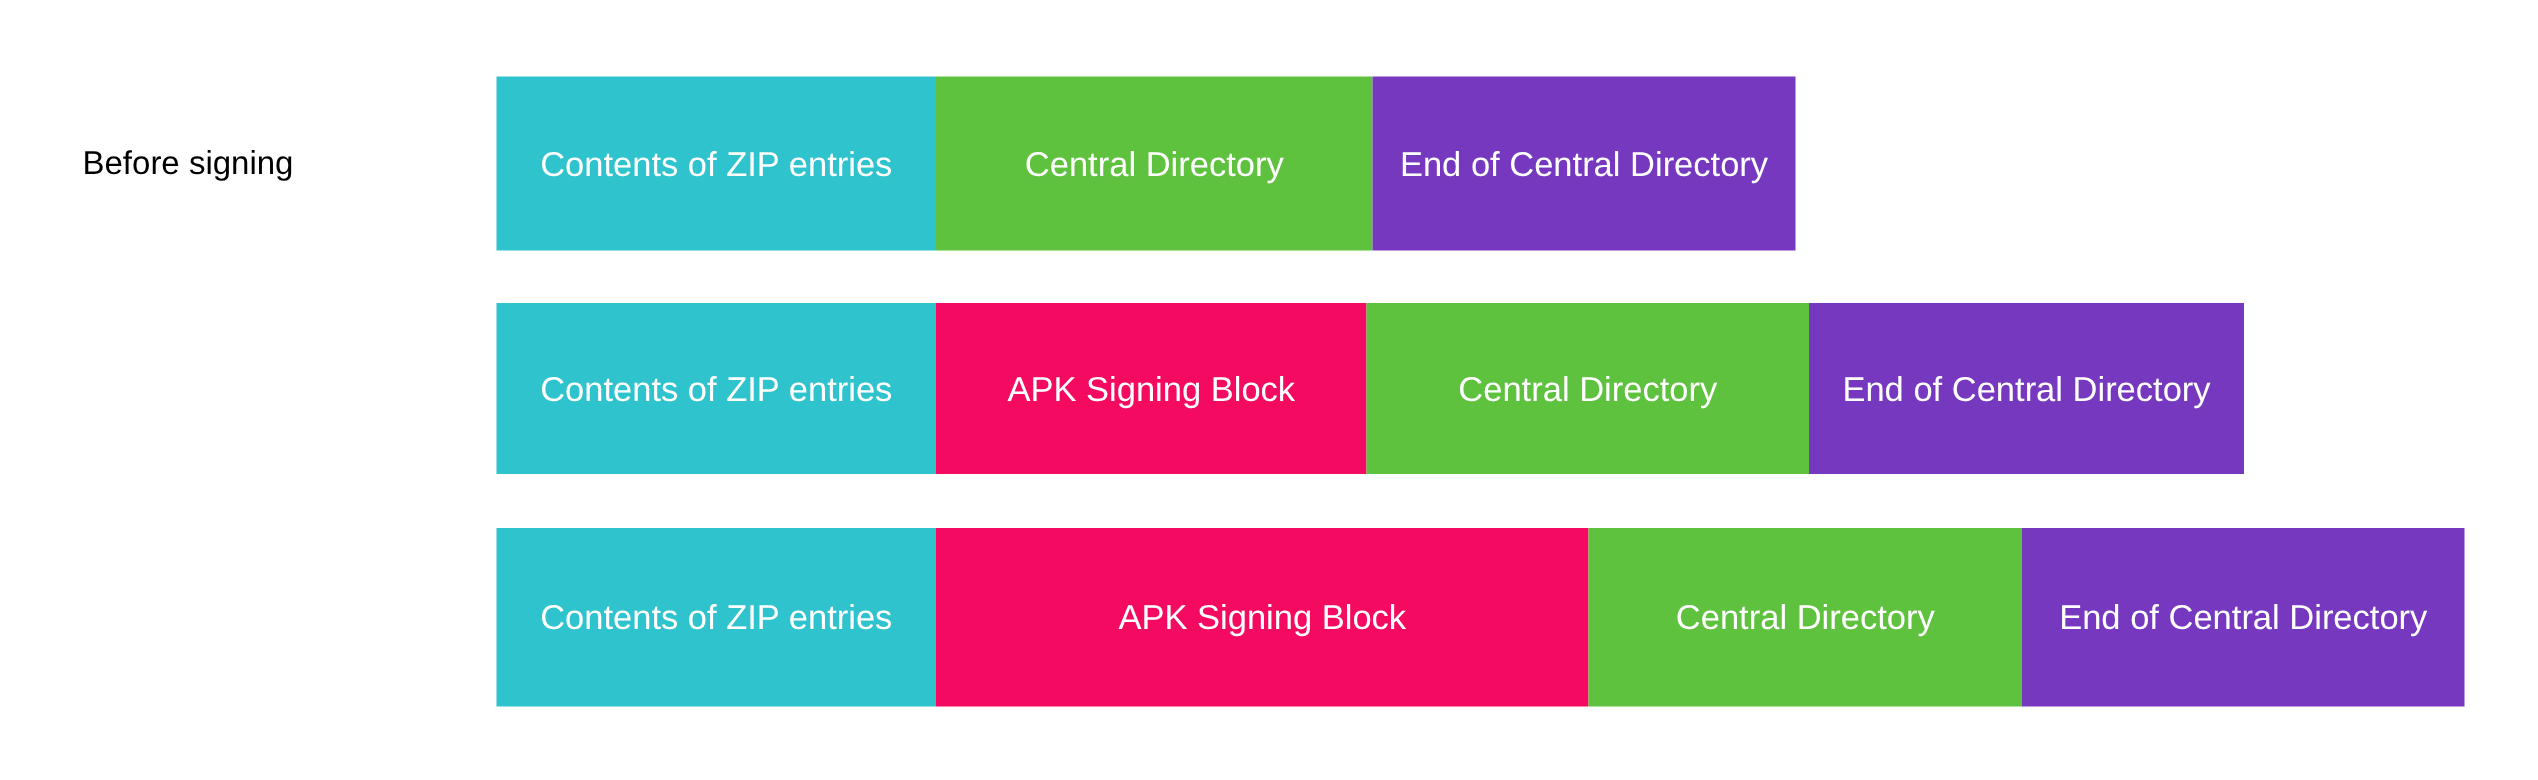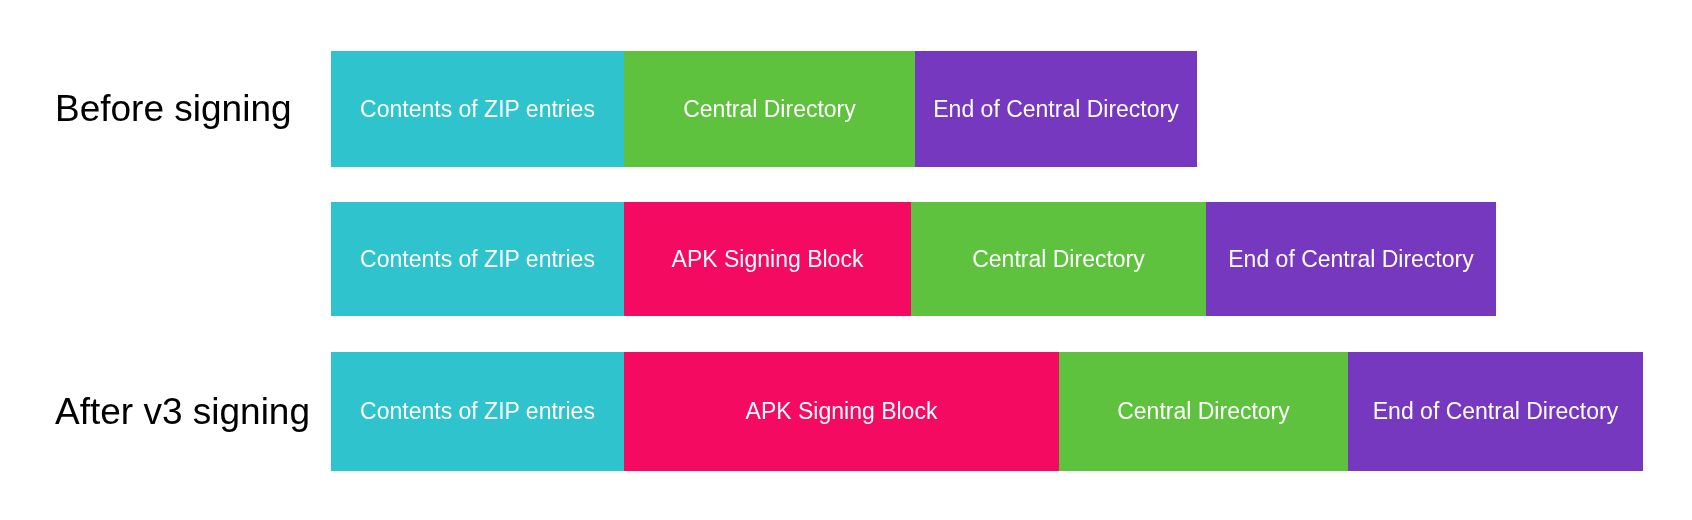--- a/index.html
+++ b/index.html
@@ -20,21 +20,21 @@
     left: 0;
     width: 100%;
   }
   .row-label {
     position: absolute;
     left: 55px;
     top: 0;
     height: 100%;
     display: flex;
     align-items: center;
-    font-size: 37px;
+    font-size: 22px;
     color: #000000;
     white-space: nowrap;
   }
   .bar {
     position: absolute;
     left: 331px;
     top: 0;
     height: 100%;
     display: flex;
     flex-direction: row;
@@ -88,21 +88,20 @@
       <div class="seg" style="width: 295px; background: rgb(95, 194, 63);">
         <span class="seg-label">Central Directory</span>
       </div>
       <div class="seg" style="width: 290px; background: rgb(118, 56, 190);">
         <span class="seg-label">End of Central Directory</span>
       </div>
     </div>
   </div>
 
   <div class="row row-3">
-    <div class="row-label">After v3 signing</div>
     <div class="bar">
       <div class="seg" style="width: 293px; background: rgb(46, 195, 205);">
         <span class="seg-label">Contents of ZIP entries</span>
       </div>
       <div class="seg" style="width: 435px; background: rgb(245, 10, 97);">
         <span class="seg-label">APK Signing Block</span>
       </div>
       <div class="seg" style="width: 289px; background: rgb(95, 194, 63);">
         <span class="seg-label">Central Directory</span>
       </div>

